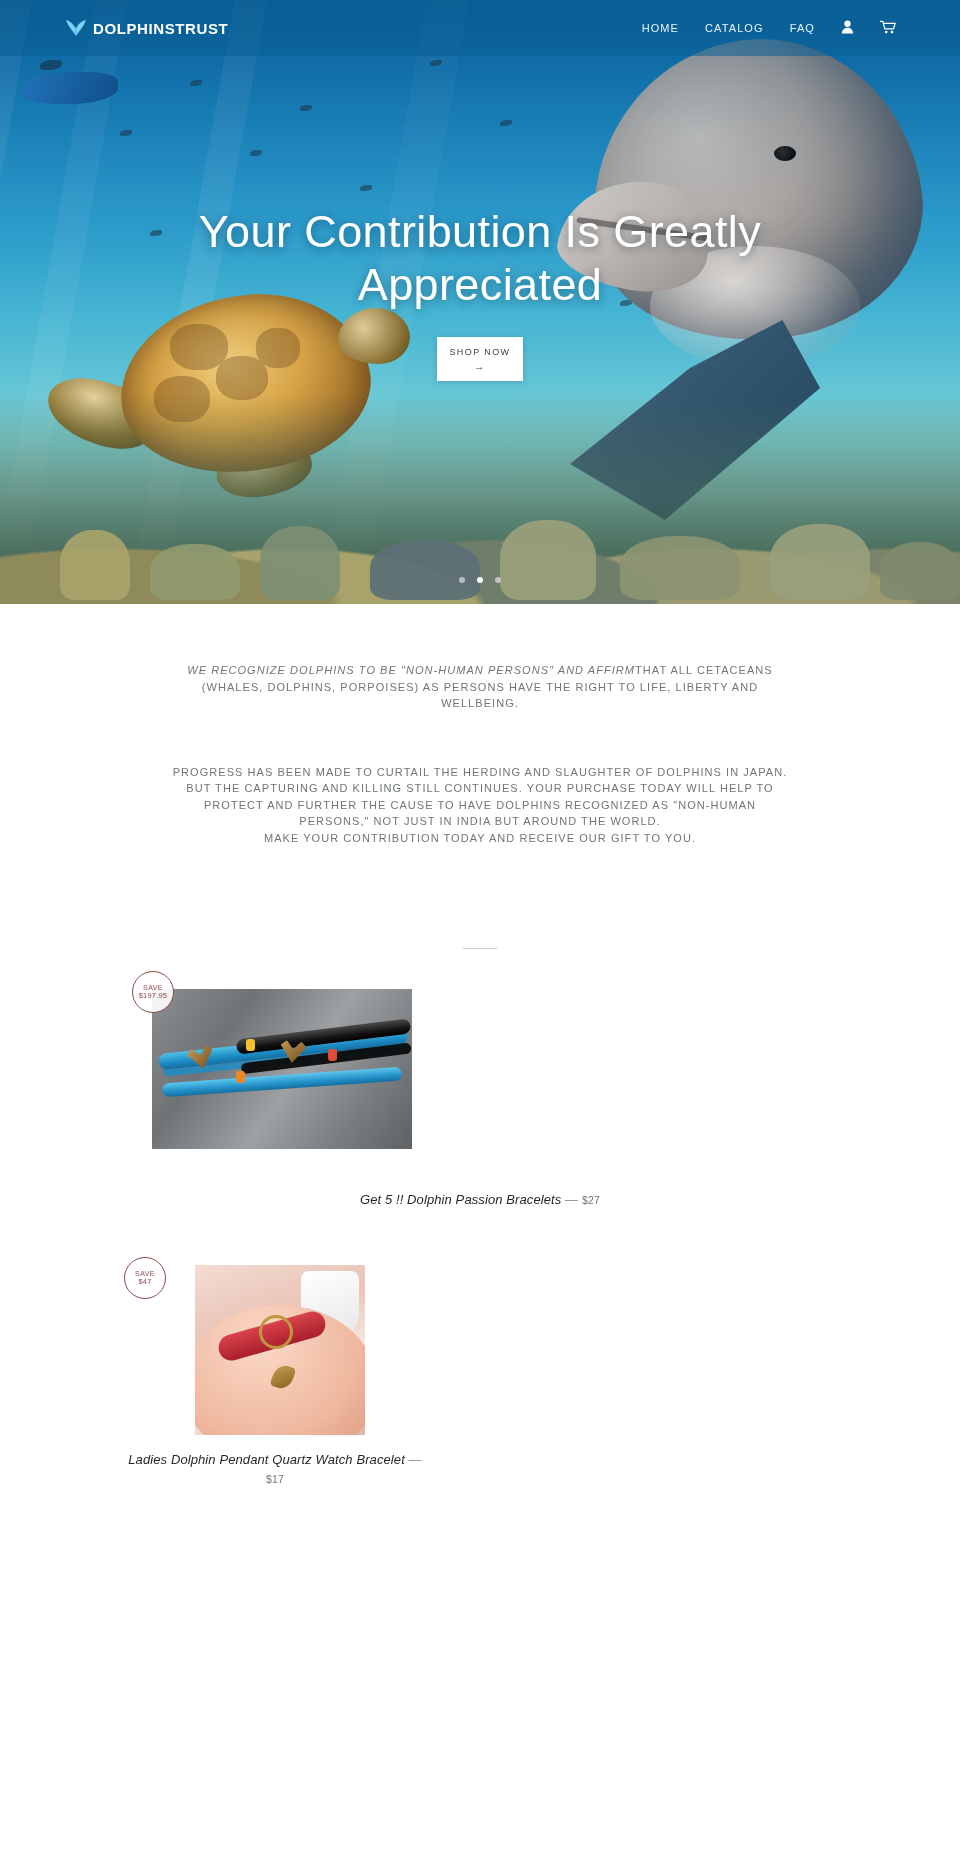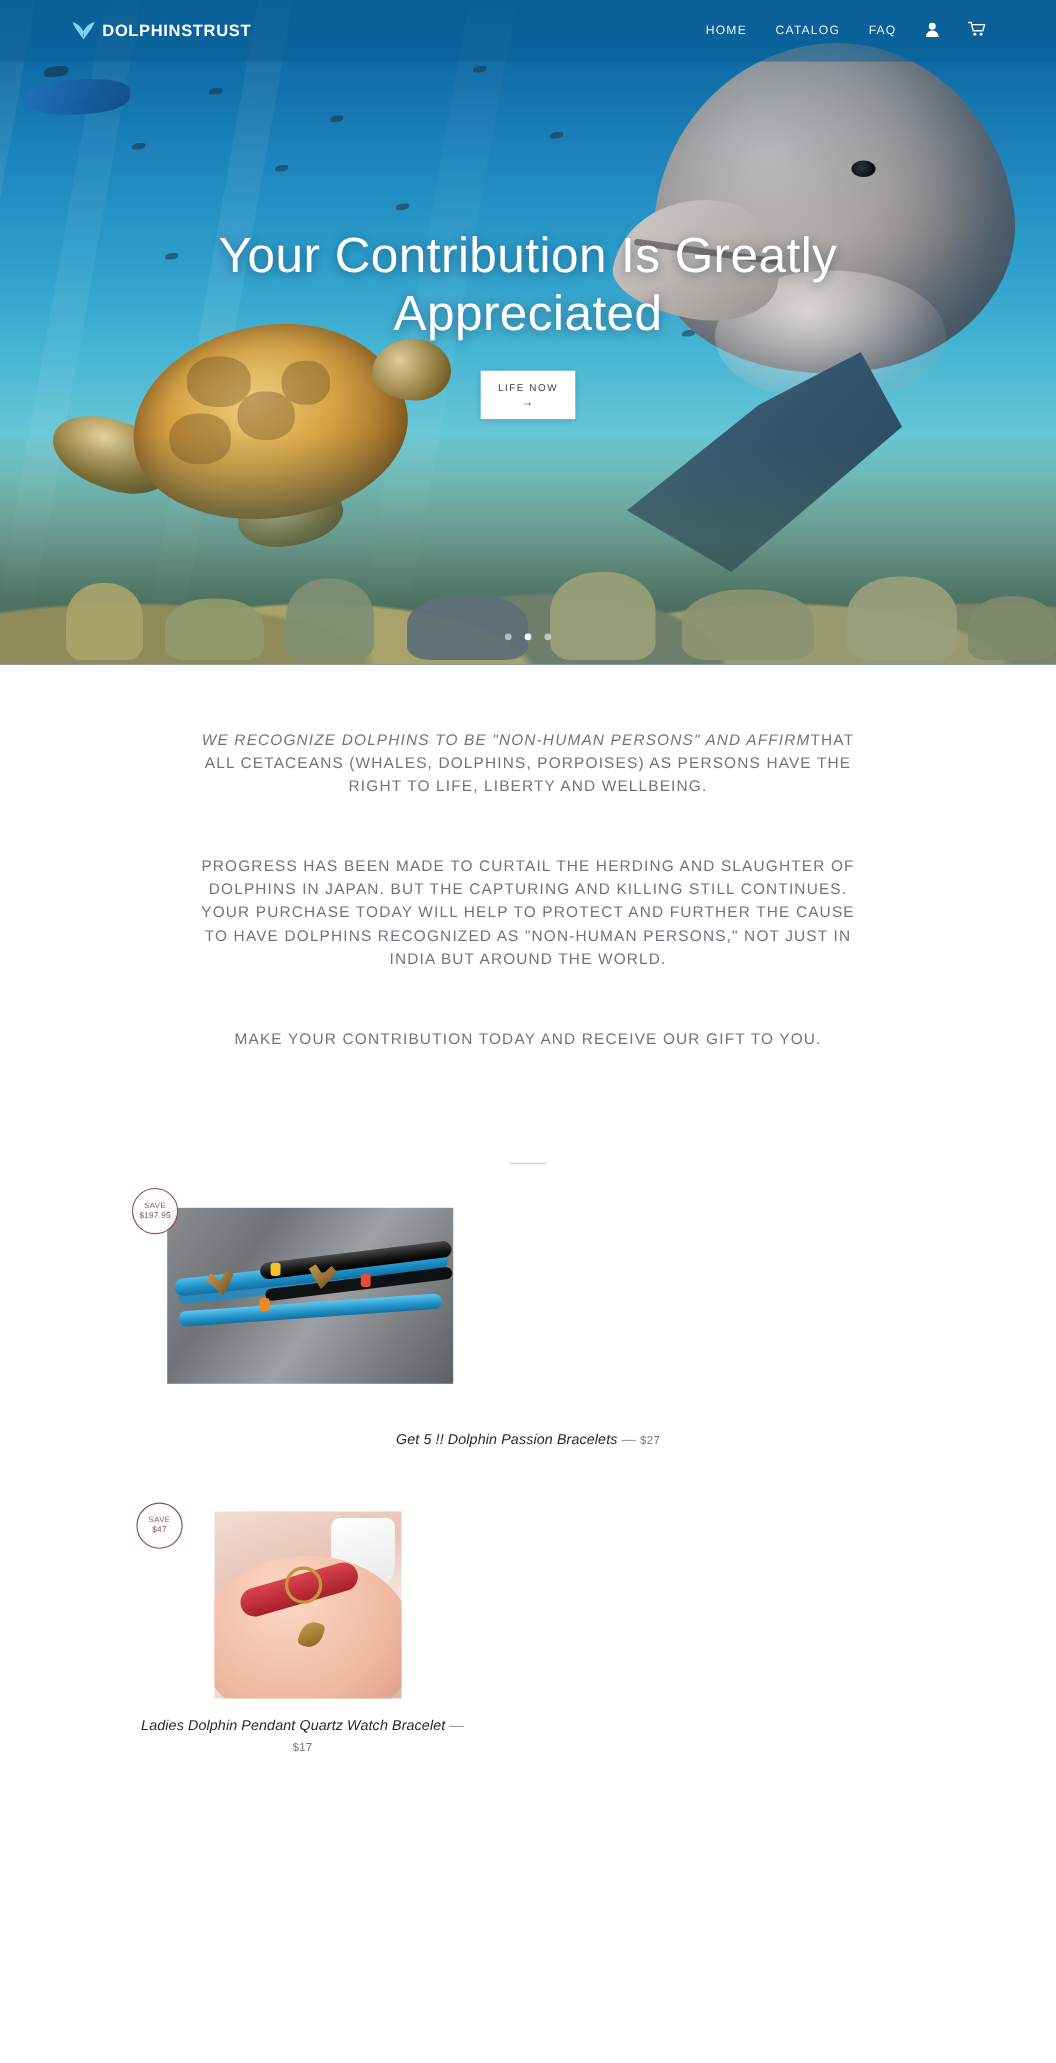--- a/index.html
+++ b/index.html
@@ -213,27 +213,27 @@
     margin: 0 4px; background: rgba(255,255,255,.55);
   }
   .dot.active { background: #ffffff; }
 
   
   .intro { padding: 58px 0 0; }
   .intro p {
     max-width: 620px; margin: 0 auto;
     text-align: center;
     color: #6f7579;
-    font-size: 14px;
+    font-size: 11px;
     line-height: 1.5;
     letter-spacing: 1.05px;
     text-transform: uppercase;
   }
   .intro p.gap1 { margin-top: 52px; }
-  .intro p.gap2 { margin-top: 52px; }
+  .intro p.gap2 { }
   .intro em { font-style: italic; }
 
   
   .featured { padding-top: 86px; }
   .featured-title {
     text-align: center;
     font-size: 20px;
     font-weight: 400;
     color: #2b2f33;
     letter-spacing: .2px;
@@ -498,21 +498,21 @@
               <circle cx="13.4" cy="13.2" r="1.5" fill="#ffffff"></circle>
             </svg>
           </span>
         </a>
       </nav>
     </header>
 
     <div class="hero-content">
       <h1 class="hero-title">Your Contribution Is Greatly Appreciated</h1>
       <a class="shop-btn" href="#">
-        <span>LIFE NOW</span>
+        <span>SHOP NOW</span>
         <span class="arrow">→</span>
       </a>
     </div>
 
     <div class="dots">
       <span class="dot"></span>
       <span class="dot active"></span>
       <span class="dot"></span>
     </div>
   </section>
@@ -524,21 +524,21 @@
     <p class="gap1">PROGRESS HAS BEEN MADE TO CURTAIL THE HERDING AND SLAUGHTER OF DOLPHINS IN JAPAN.  BUT THE CAPTURING AND KILLING STILL CONTINUES. YOUR PURCHASE TODAY WILL HELP TO PROTECT AND FURTHER THE CAUSE TO HAVE DOLPHINS RECOGNIZED AS "NON-HUMAN PERSONS,"  NOT JUST IN INDIA BUT AROUND THE WORLD.</p>
     <p class="gap2">MAKE YOUR CONTRIBUTION TODAY AND RECEIVE OUR GIFT TO YOU.</p>
   </section>
 
   <section class="featured">
     <div class="featured-rule"></div>
 
     <div class="grid">
 
       <div class="row-top">
-        <div class="badge" style="left:0px;top:-18px">
+        <div class="badge" style="left:12px;top:-18px">
           <span class="b1">SAVE</span>
           <span class="b2">$197.95</span>
         </div>
         <div class="p1-img">
           <div class="rope-blue"></div>
           <div class="rope-black"></div>
           <div class="rope-blue2"></div>
           <div class="charm" style="left:36px;top:58px;transform:rotate(-12deg)"></div>
           <div class="charm" style="left:128px;top:52px;transform:rotate(6deg)"></div>
           <div class="bead" style="left:94px;top:50px;background:#f2c230"></div>

